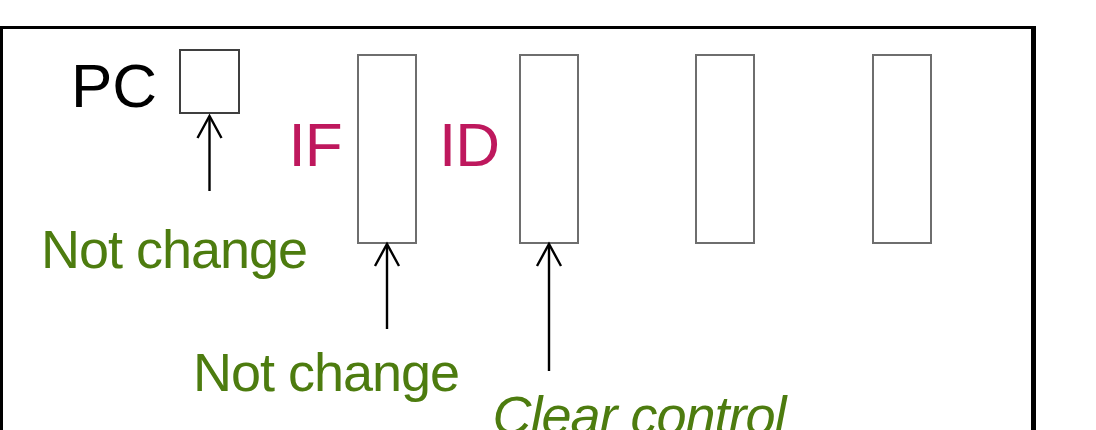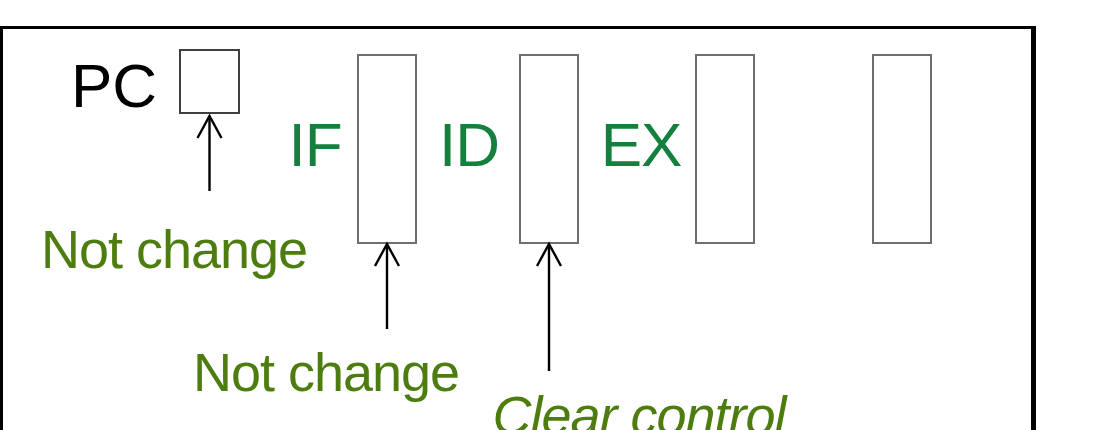--- a/index.html
+++ b/index.html
@@ -19,21 +19,21 @@
     background: #ffffff;
     overflow: hidden;
     margin-top: 26px;
   }
   .stage-label {
     position: absolute;
     top: 85px;
     transform: translateX(-50%);
     font-size: 62px;
     line-height: 1;
-    color: #15803d;
+    color: #be185d;
     white-space: nowrap;
     letter-spacing: -1px;
   }
   .pc-label {
     position: absolute;
     left: 111px;
     top: 26px;
     transform: translateX(-50%);
     font-size: 62px;
     line-height: 1;
@@ -90,21 +90,20 @@
   <span class="pc-label">PC</span>
   <div class="pc-box"></div>
 
   <div class="pipe-reg reg-ifid"></div>
   <div class="pipe-reg reg-idex"></div>
   <div class="pipe-reg reg-exmem"></div>
   <div class="pipe-reg reg-memwb"></div>
 
   <span class="stage-label" style="left:312px">IF</span>
   <span class="stage-label" style="left:466px">ID</span>
-  <span class="stage-label" style="left:638px">EX</span>
 
   <span class="annotation ann-nc1">Not change</span>
   <span class="annotation ann-nc2">Not change</span>
   <span class="annotation ann-cc">Clear control</span>
 
   <svg class="arrow-layer" viewBox="0 0 1088 420">
     <g stroke="#000000" stroke-width="2.4" fill="none">
       <line x1="206.5" y1="88" x2="206.5" y2="162"></line>
       <polyline points="194.5,109 206.5,87 218.5,109"></polyline>
     </g>

